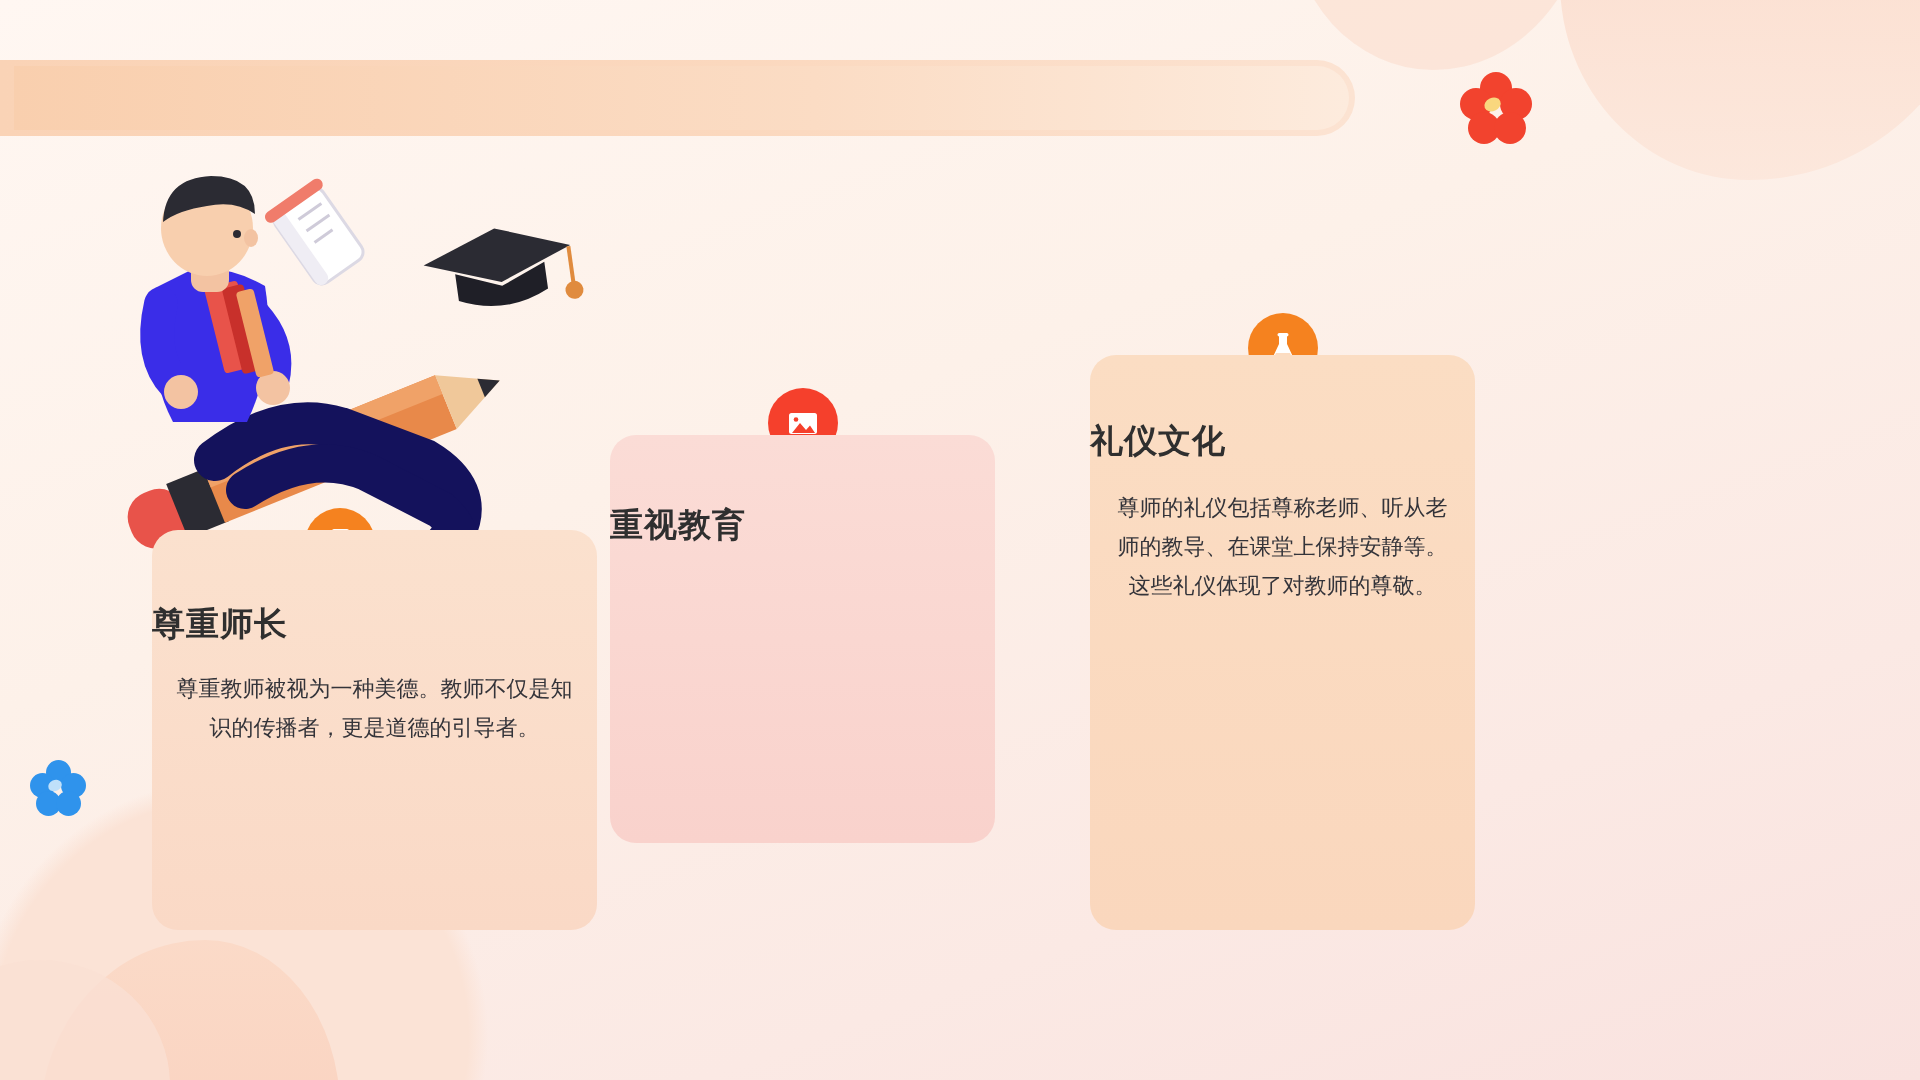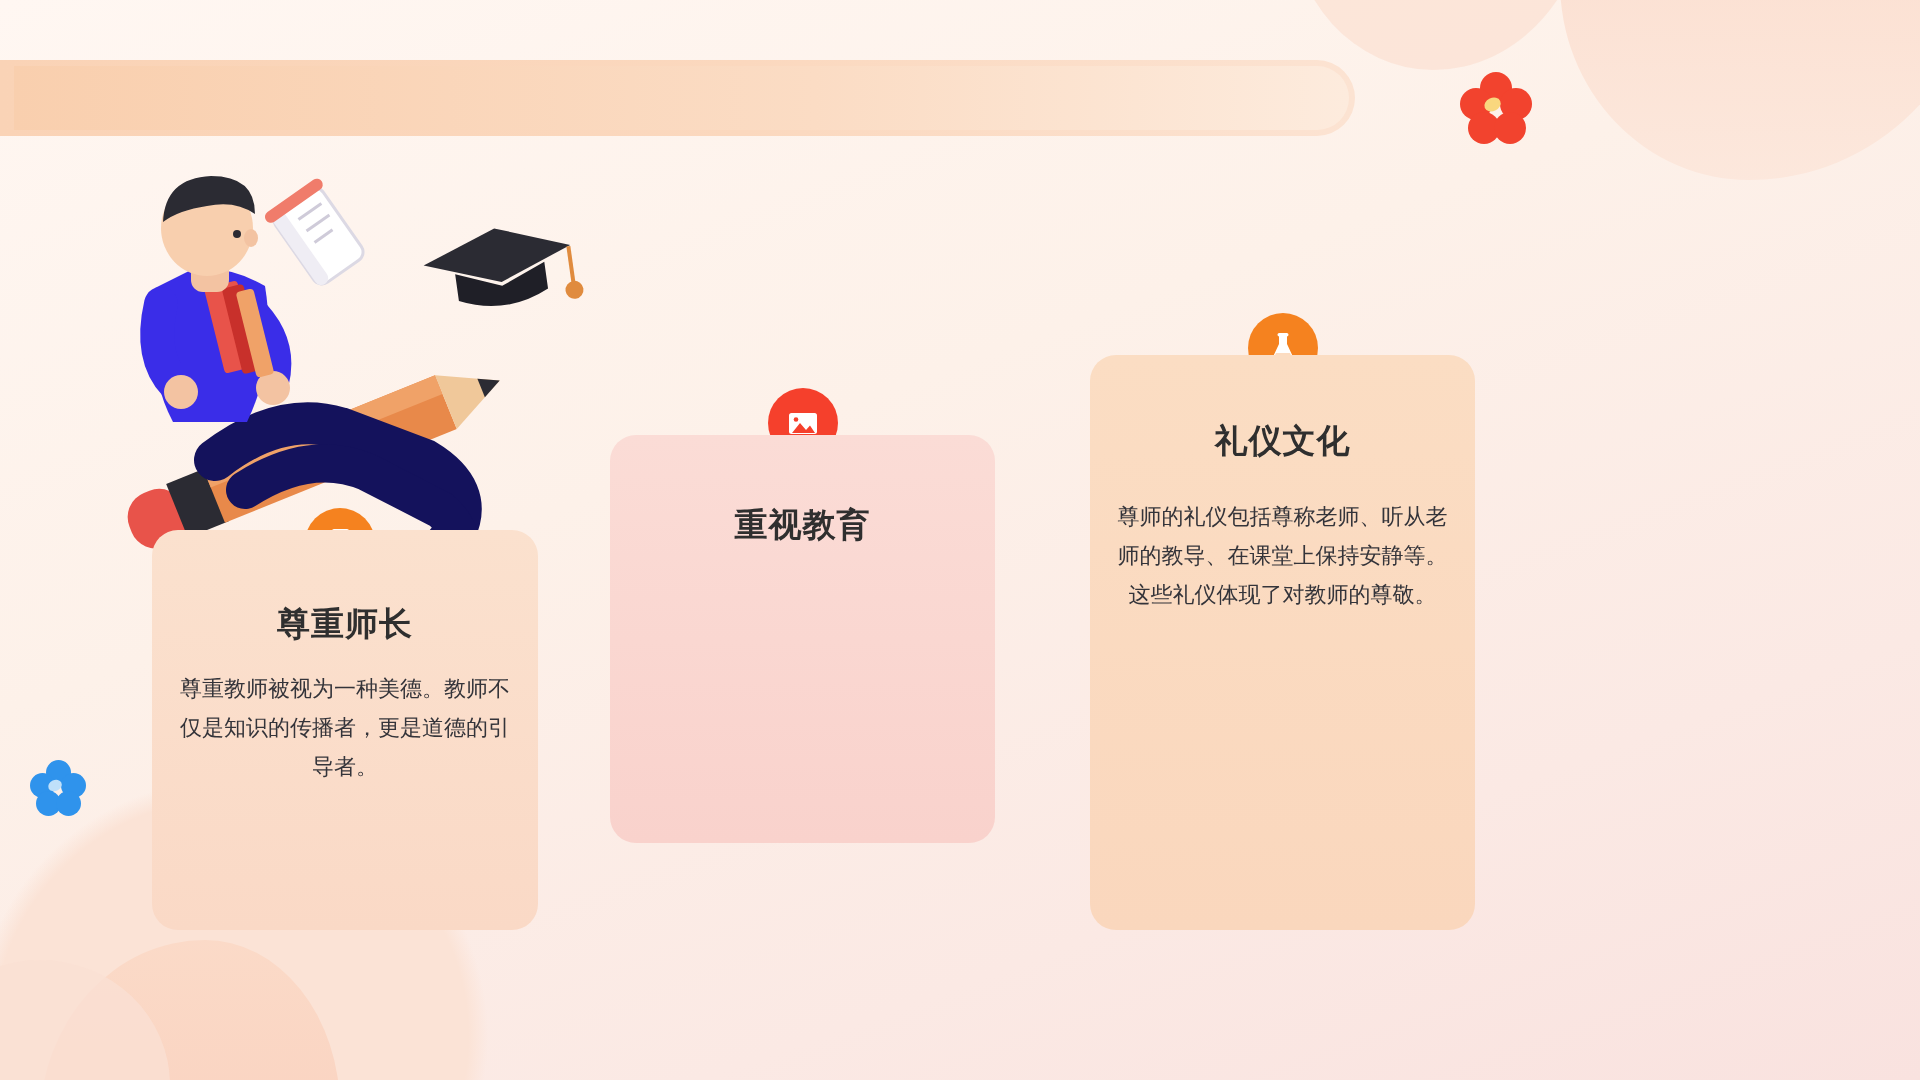--- a/index.html
+++ b/index.html
@@ -74,24 +74,24 @@
   .headline{
     position:absolute; left:630px; top:203px; width:800px;
     font-size:37px; font-weight:bold; color:#2F2F2F;
     letter-spacing:1px; white-space:nowrap;
   }
   
   .illustration{ position:absolute; left:95px; top:160px; width:500px; height:420px; }
   
   .card{
     position:absolute; border-radius:26px;
-    display:flex; flex-direction:column; align-items:center;
+    display:flex; flex-direction:column; align-items:flex-start;
   }
   #card-1{
-    left:152px; top:530px; width:386px; height:400px;
+    left:152px; top:530px; width:445px; height:400px;
     background:linear-gradient(180deg,#FBE1CE 0%, #FAD9C6 100%);
   }
   #card-2{
     left:610px; top:435px; width:385px; height:408px;
     background:linear-gradient(180deg,#FBDCD6 0%, #F9D2CC 100%);
   }
   #card-3{
     left:1090px; top:355px; width:385px; height:575px;
     background:linear-gradient(180deg,#FBDDC3 0%, #FAD7BD 100%);
   }
@@ -108,21 +108,21 @@
   }
   #title-1{ margin-top:72px; }
   #title-2{ margin-top:68px; }
   #title-3{ margin-top:64px; }
   .card-body{
     font-size:22px; color:#34343A; line-height:39px;
     text-align:center; margin-top:18px; padding:0 24px;
   }
   #body-1{ margin-top:22px; padding:0 18px; }
   #body-2{ margin-top:26px; padding:0 24px; }
-  #body-3{ margin-top:33px; padding:0 22px; }
+  #body-3{ margin-top:24px; padding:0 22px; }
 </style>
 </head>
 <body>
 
 <div class="slide">
 
   <div class="blob-tr"></div>
   <div class="blob-tr2"></div>
   <div class="blob-bl"></div>
   <div class="blob-bl2"></div>

